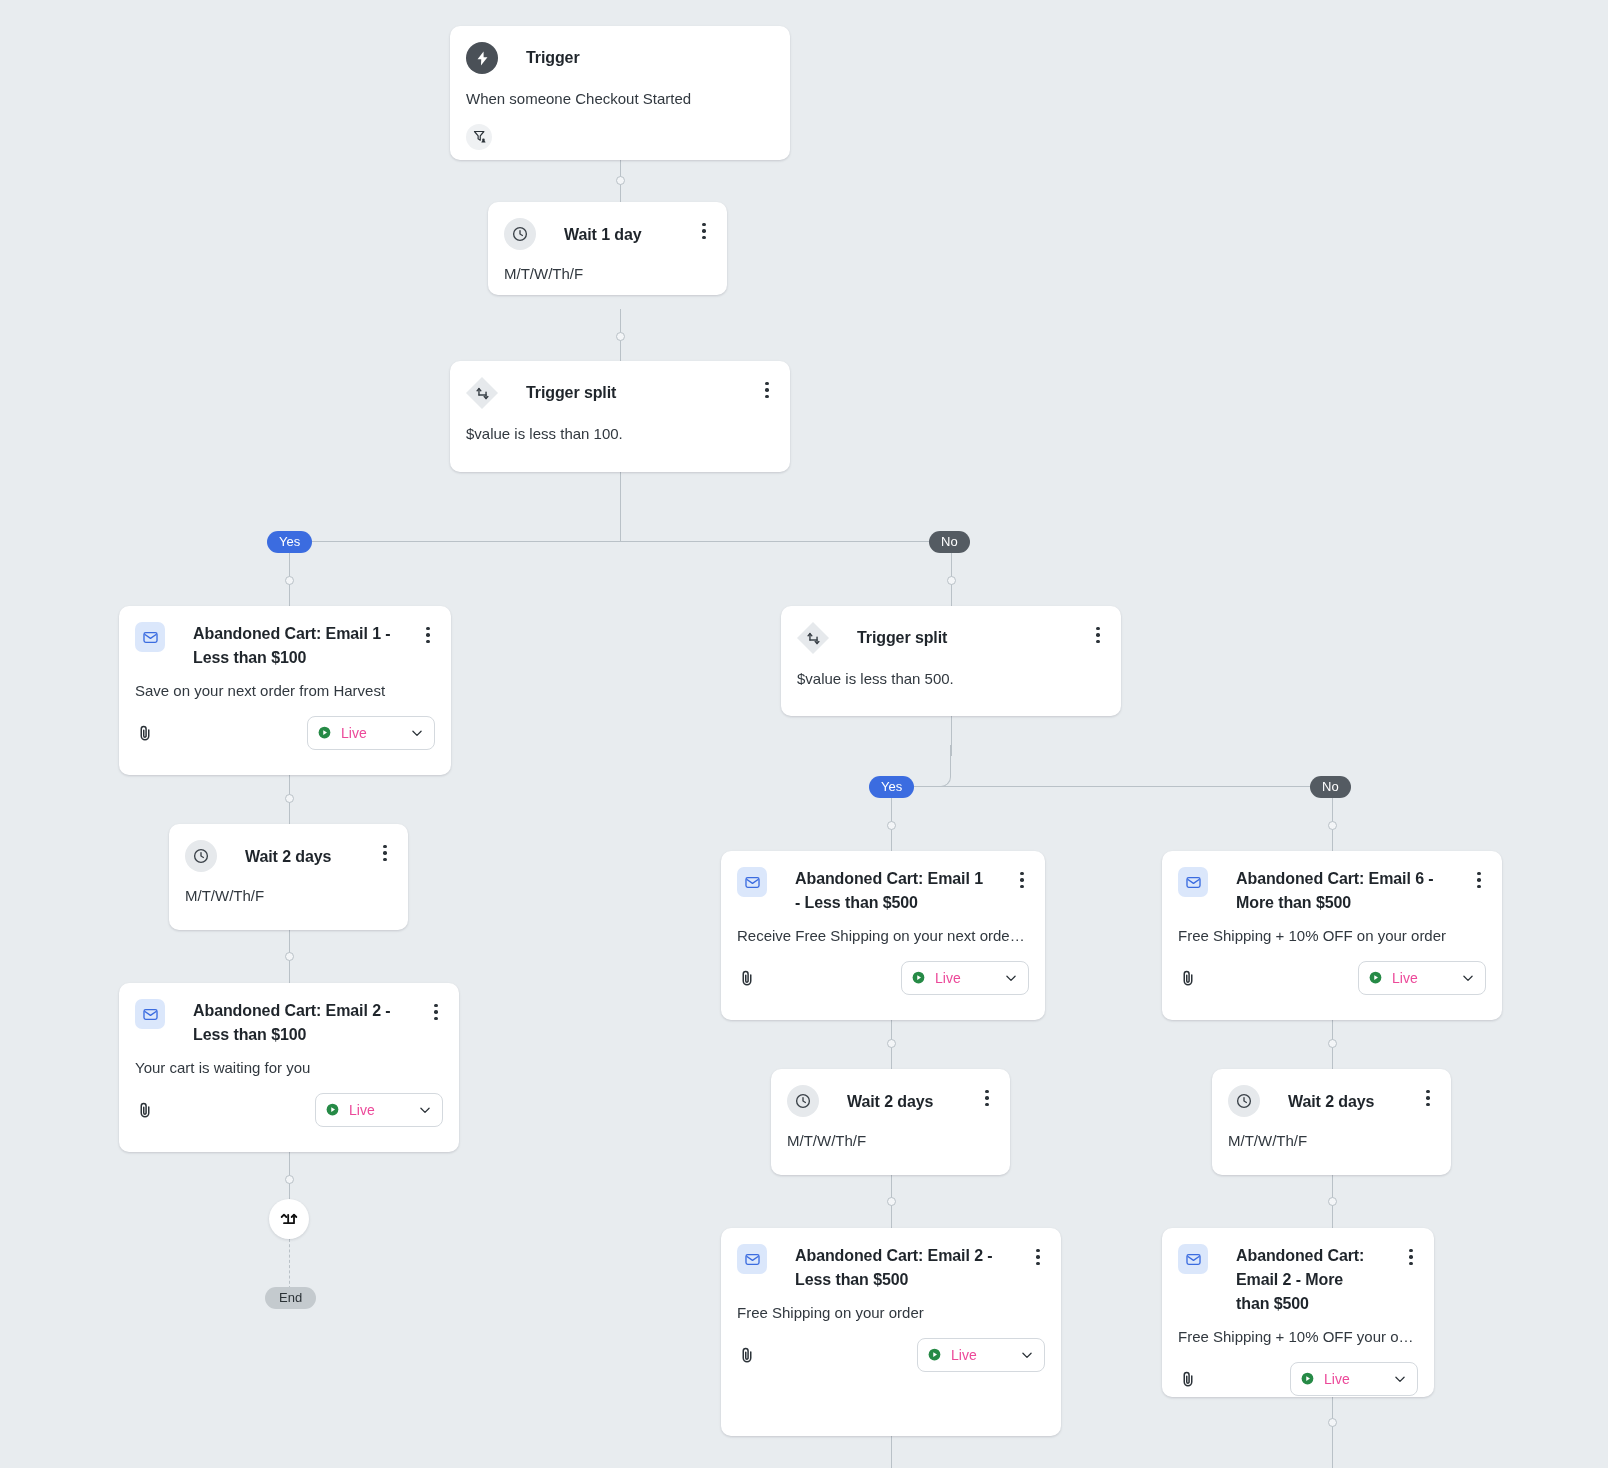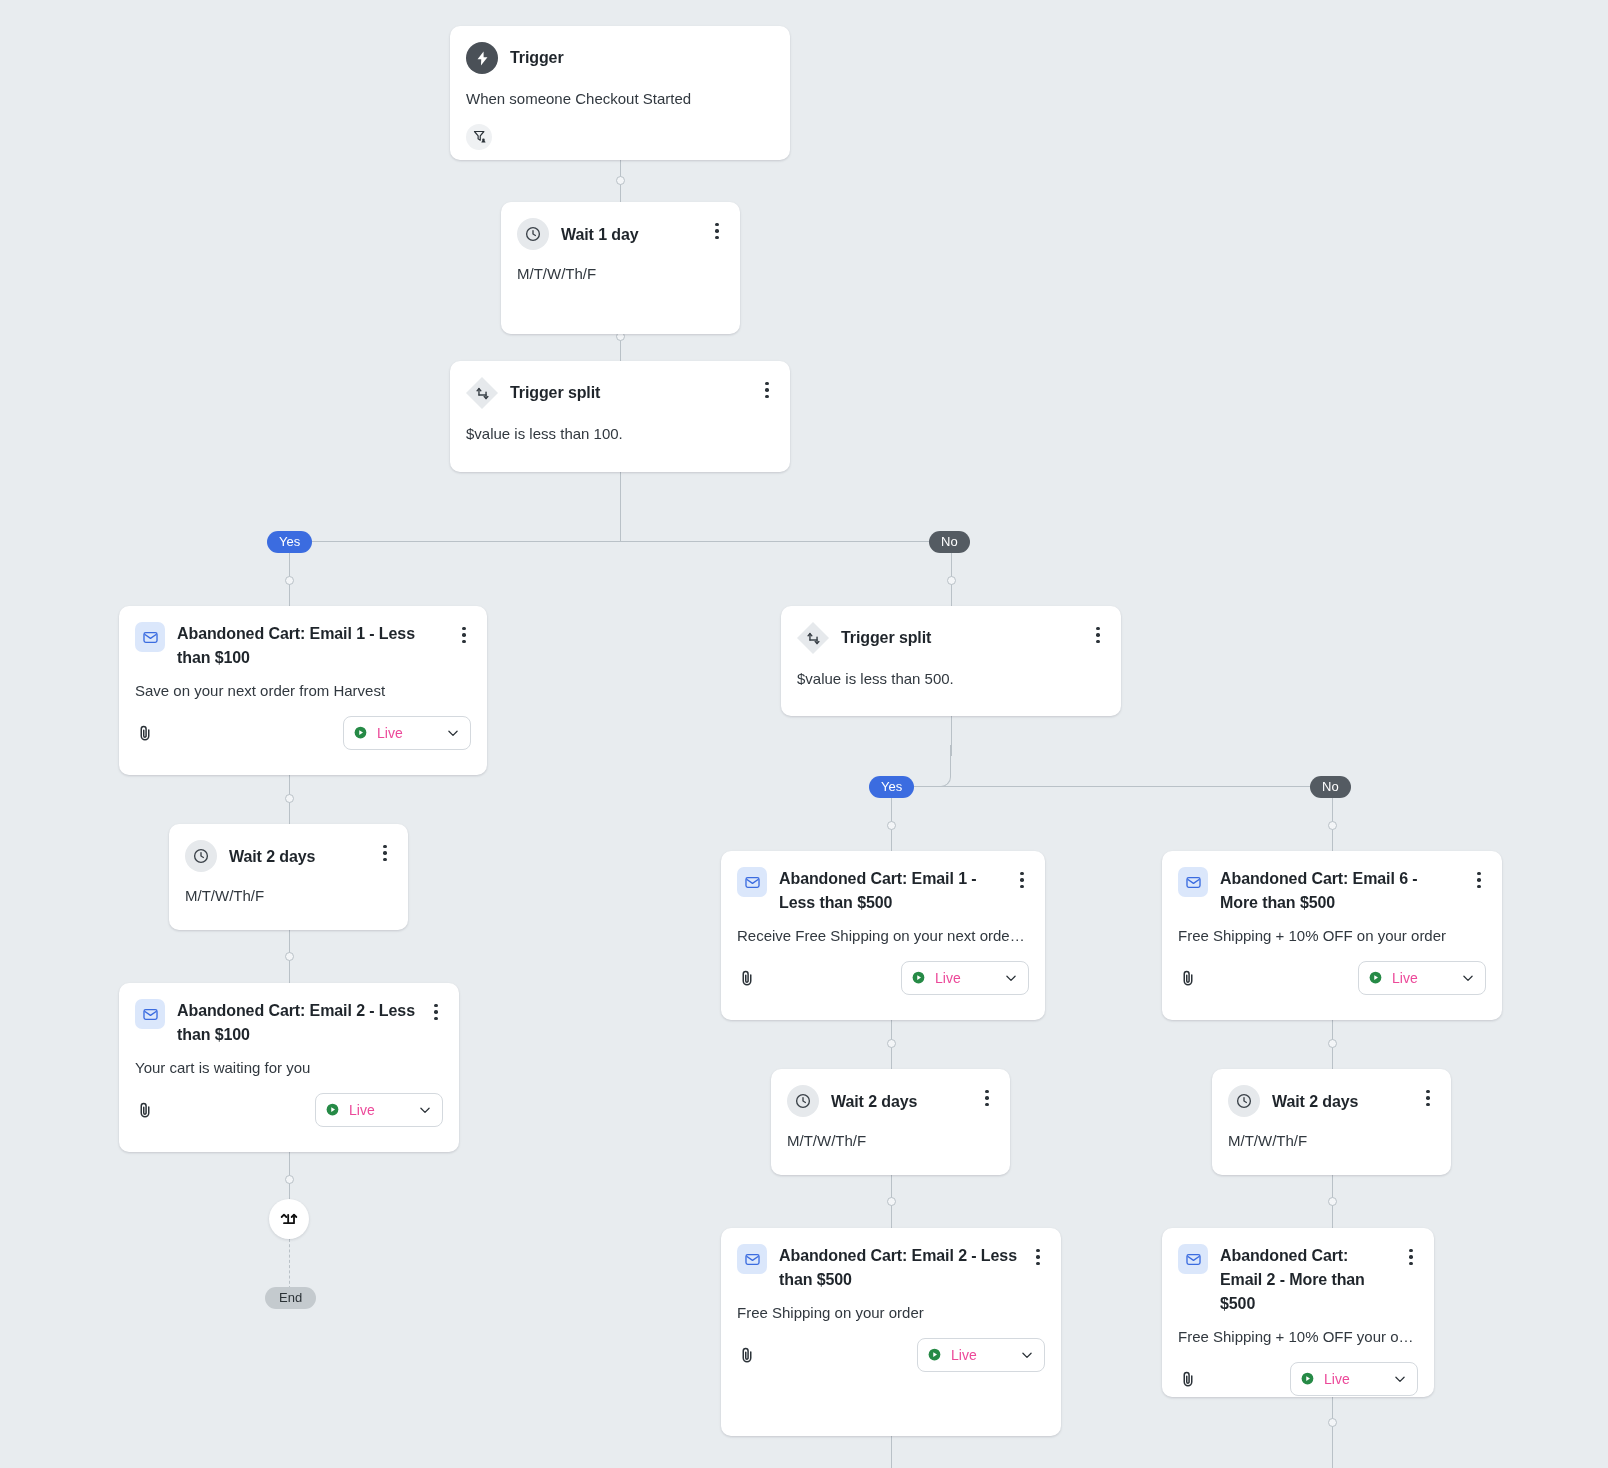--- a/index.html
+++ b/index.html
@@ -42,21 +42,21 @@
   .badge.end { background: #c4cace; color: #2b3236; padding: 0 14px; }
 
   
   .card {
     position: absolute; background: #fff;
     border-radius: 10px;
     box-shadow: 0 1px 3px rgba(16,24,40,.10), 0 1px 2px rgba(16,24,40,.06);
   }
   .card-head {
     display: flex; align-items: flex-start;
-    padding: 16px 14px 0 16px; gap: 12px;
+    padding: 16px 14px 0 16px; gap: 28px;
   }
   .card-title {
     flex: 1; font-size: 16px; font-weight: 700; color: #1f252b;
     line-height: 1.5; letter-spacing: -0.1px;
   }
   .card-body {
     padding: 10px 16px 0 16px;
     font-size: 15px; color: #31383f; line-height: 1.45;
     white-space: nowrap; overflow: hidden; text-overflow: ellipsis;
   }
@@ -197,21 +197,21 @@
       <div class="trigger-filter">
         <svg width="15" height="15" viewBox="0 0 24 24" fill="none" stroke="#2b3238" stroke-width="1.9" stroke-linejoin="round">
           <path d="M4 4h15l-5.8 7v7l-3.4-2.2V11z"></path>
           <circle cx="18.3" cy="17.4" r="2.1" fill="#2b3238" stroke="none"></circle>
           <path d="M15 21.5c0-1.6 1.5-2.6 3.3-2.6s3.3 1 3.3 2.6z" fill="#2b3238" stroke="none"></path>
         </svg>
       </div>
     </div>
   </div>
 
-  <div class="card" style="left:501px; top:202px; width:239px; height:132px;">
+  <div class="card" style="left:488px; top:202px; width:239px; height:93px;">
     <div class="card-head">
       <div class="ic-circle grey">
         <svg width="18" height="18" viewBox="0 0 24 24" fill="none" stroke="#3a4148" stroke-width="1.8" stroke-linecap="round">
           <circle cx="12" cy="12" r="8.5"></circle>
             <path d="M12 7.4V12l3.2 2"></path>
         </svg>
       </div>
       <div class="card-title" style="padding-top:5px;">Wait 1 day</div>
       <div class="kebab">
           <i></i>
@@ -236,21 +236,21 @@
       <div class="card-title" style="padding-top:4px;">Trigger split</div>
       <div class="kebab">
           <i></i>
           <i></i>
           <i></i>
         </div>
     </div>
     <div class="card-body" style="padding-top:14px;">$value is less than 100.</div>
   </div>
 
-  <div class="card" style="left:119px; top:606px; width:368px; height:169px;">
+  <div class="card" style="left:119px; top:606px; width:332px; height:169px;">
     <div class="card-head">
       <div class="ic-sq">
         <svg width="17" height="17" viewBox="0 0 24 24" fill="none" stroke="#3b6ce0" stroke-width="1.9" stroke-linejoin="round">
           <rect x="2.8" y="5.2" width="18.4" height="13.6" rx="2.4"></rect>
           <path d="M3.6 7.4 12 13.3l8.4-5.9"></path>
         </svg>
       </div>
       <div class="card-title">Abandoned Cart: Email 1 - Less than $100</div>
       <div class="kebab">
           <i></i>

